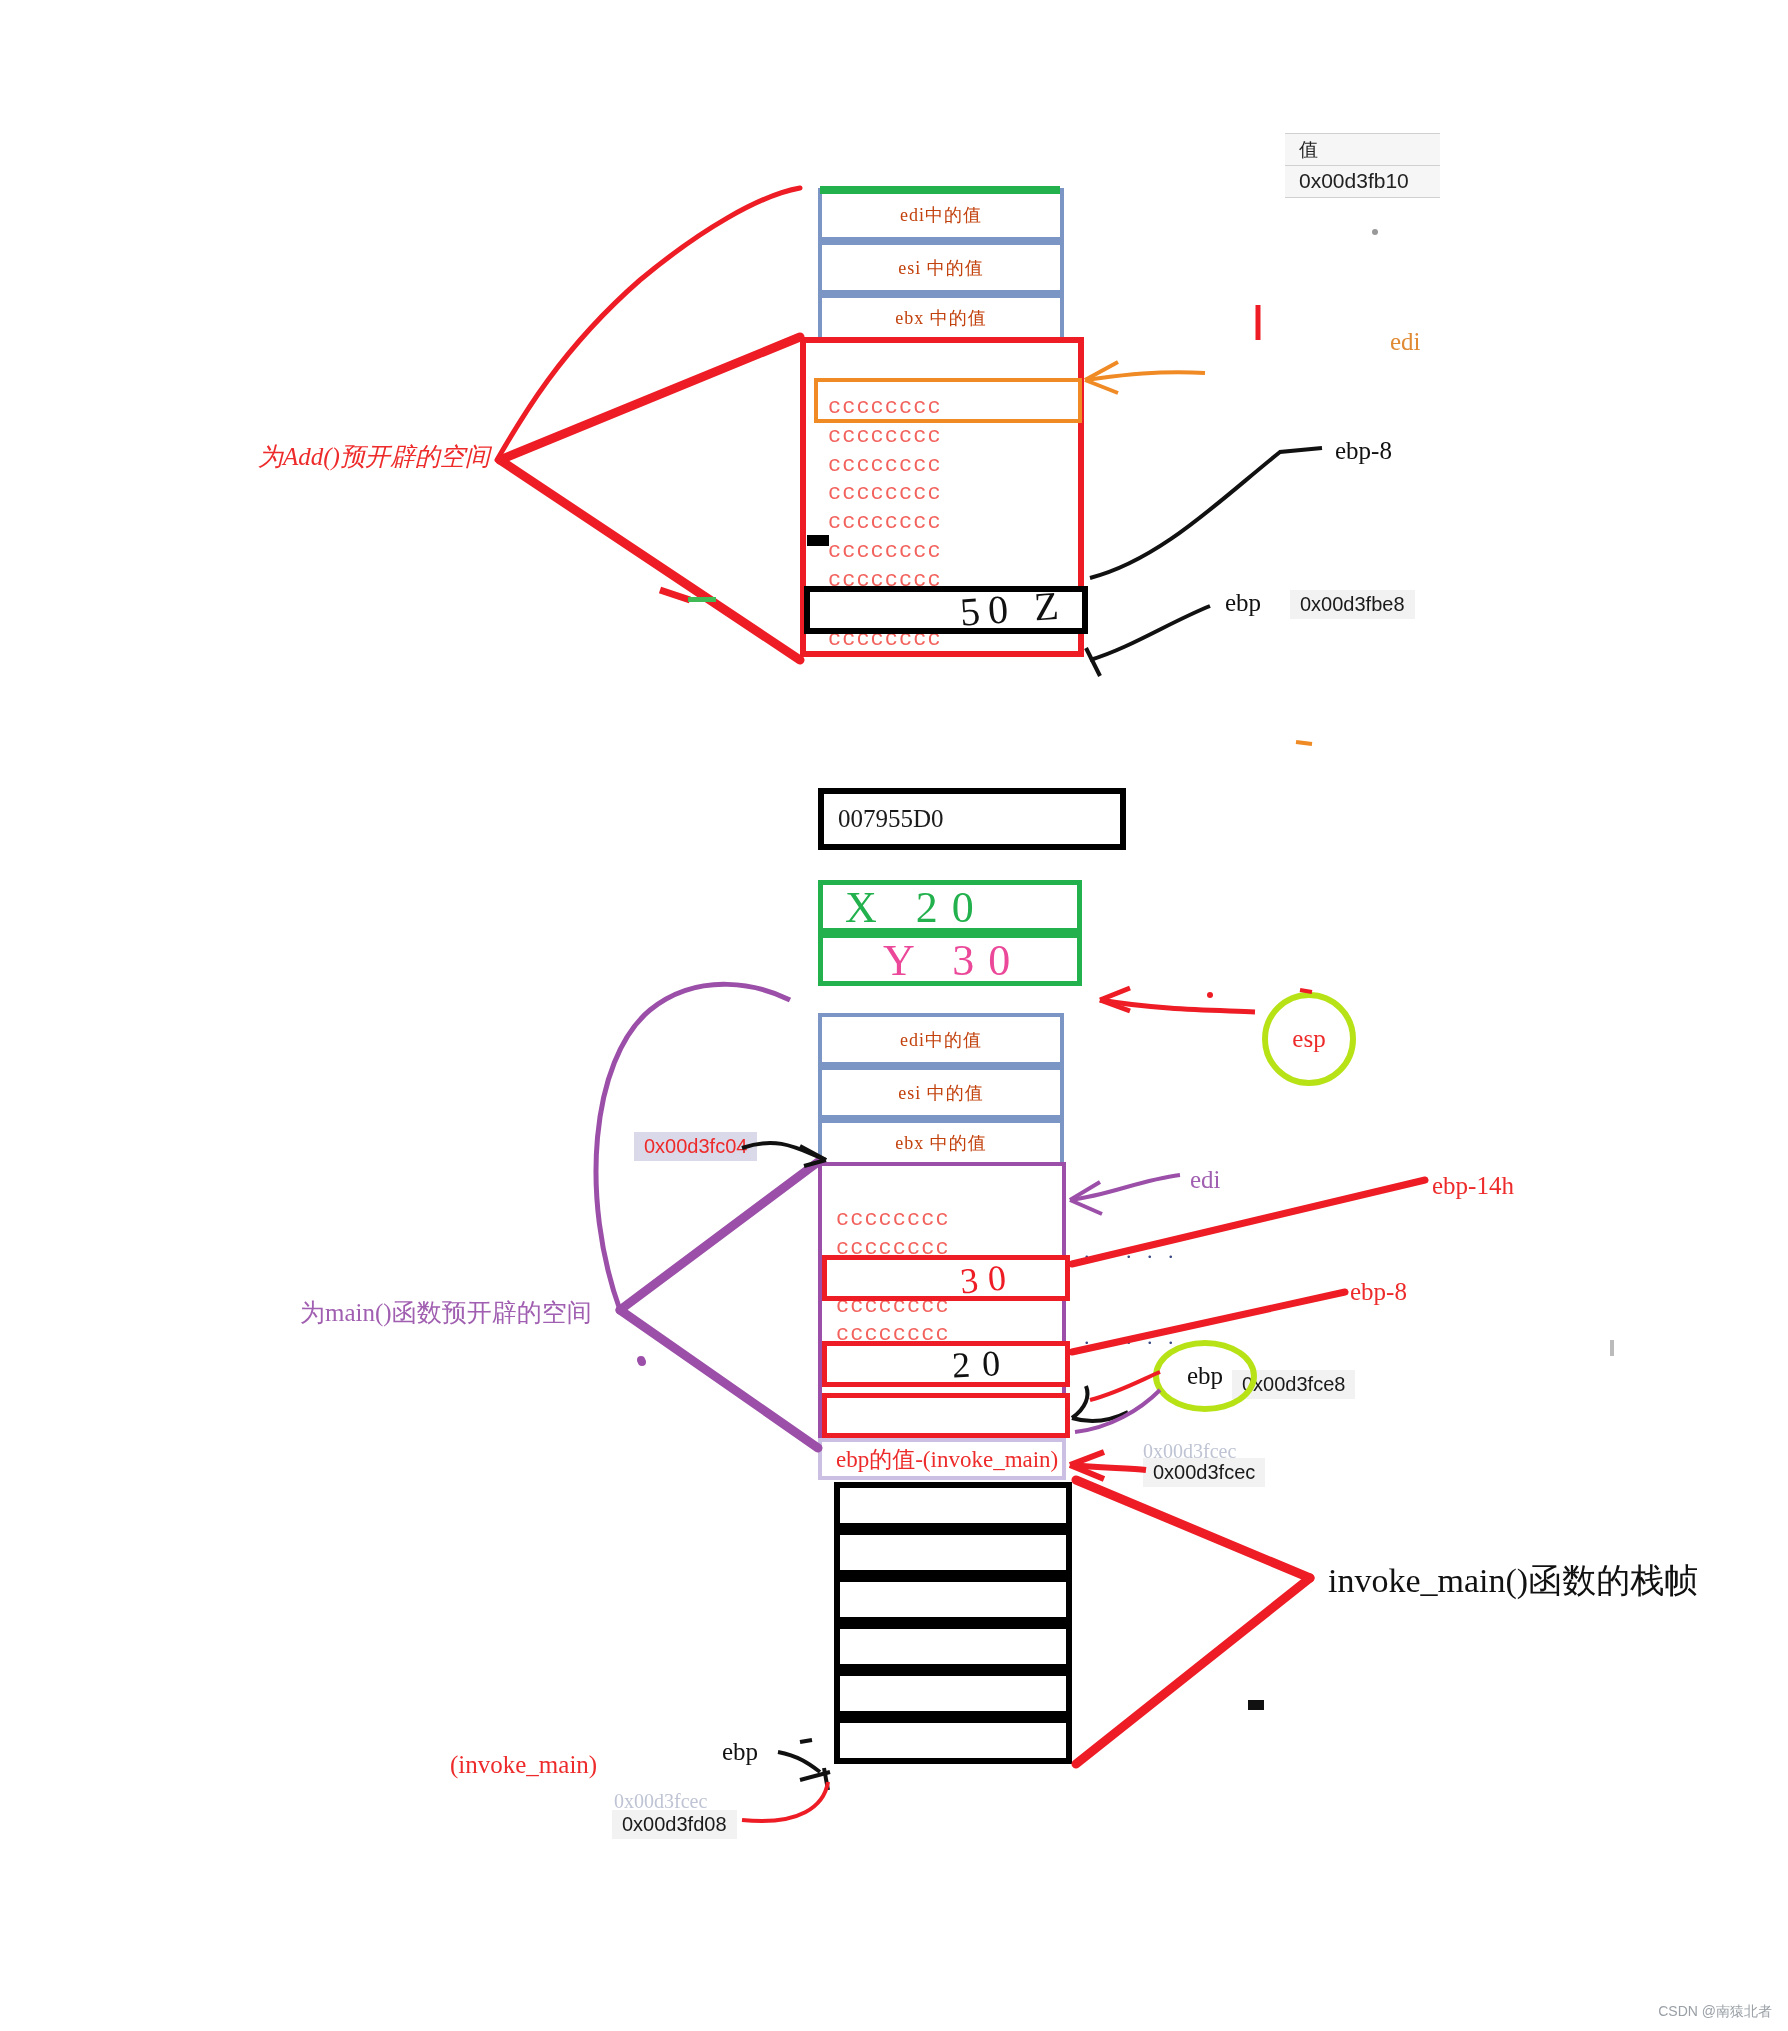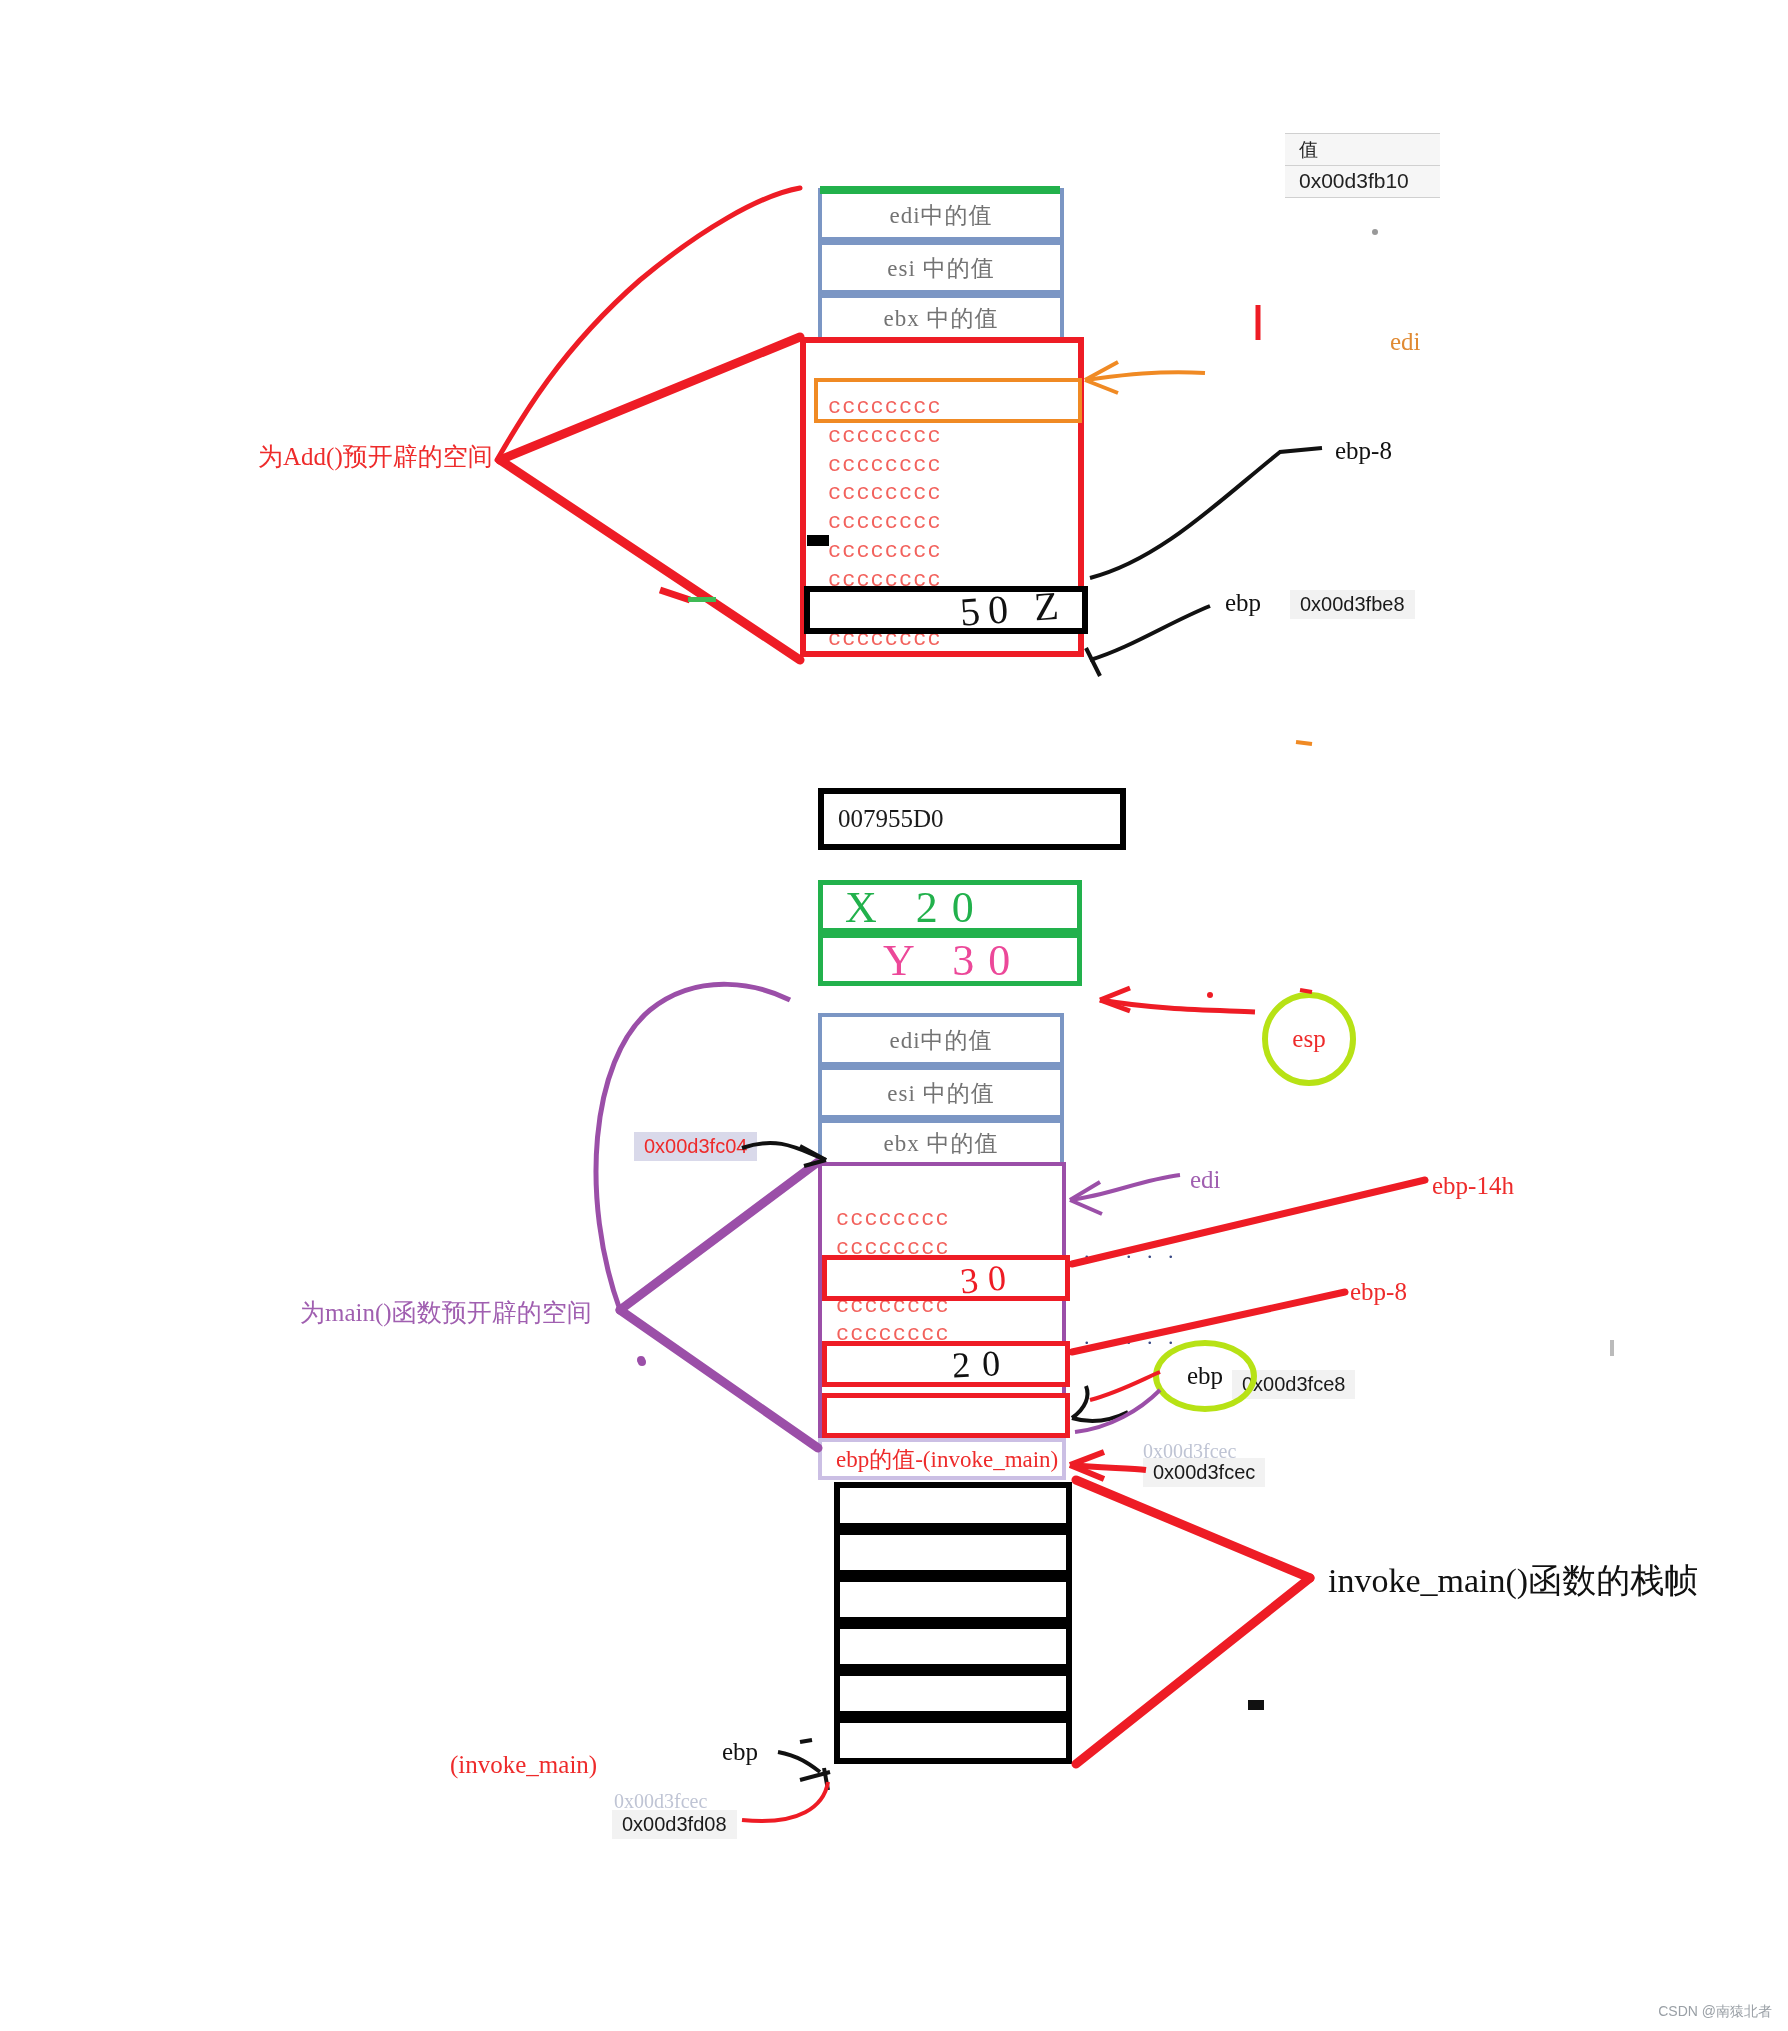--- a/index.html
+++ b/index.html
@@ -6,21 +6,21 @@
   body{font-family:"Liberation Serif",serif;}
   #stage{position:relative;width:1788px;height:2031px;background:#fff;overflow:hidden;}
   svg.overlay{position:absolute;left:0;top:0;width:1788px;height:2031px;pointer-events:none;}
 
   
   .cell{position:absolute;box-sizing:border-box;background:#fff;}
   .cell .txt{position:absolute;left:0;right:0;top:50%;transform:translateY(-50%);text-align:center;}
   .cell .txtl{position:absolute;left:14px;top:50%;transform:translateY(-50%);}
 
   .reg-cell{border:4px solid #7b96c4;}
-  .reg-cell .txt{color:#737373;font-size:23px;letter-spacing:1px;}
+  .reg-cell .txt{color:#c2410c;font-size:18px;letter-spacing:1px;}
 
   .cc-row{position:absolute;color:#f2615c;font-size:22px;letter-spacing:1px;font-family:Liberation Mono, monospace;}
   .dots{position:absolute;color:#3a4a86;font-size:22px;letter-spacing:5px;}
 
   .orangebox{border:4px solid #f08a24;}
   .blackbox{border:6px solid #000;}
   .bluebox{border:5px solid #1e9fe3;}
   .greenbox{border:5px solid #22b14c;}
   .purplebox{border:4px solid #9b4fa8;}
   .redbox{border:5px solid #ee1c25;}
@@ -126,21 +126,21 @@
     <div class="txtl" style="color:#ee2b2b;font-size:23px;">ebp的值-(invoke_main)</div>
   </div>
 
   <div class="cell blackbox" style="left:834px;top:1482px;width:238px;height:47px;"></div>
   <div class="cell blackbox" style="left:834px;top:1529px;width:238px;height:47px;"></div>
   <div class="cell blackbox" style="left:834px;top:1576px;width:238px;height:47px;"></div>
   <div class="cell blackbox" style="left:834px;top:1623px;width:238px;height:47px;"></div>
   <div class="cell blackbox" style="left:834px;top:1670px;width:238px;height:47px;"></div>
   <div class="cell blackbox" style="left:834px;top:1717px;width:238px;height:47px;"></div>
 
-  <div class="lbl lbl-red" style="left:258px;top:440px;">为Add()预开辟的空间</div>
+  <div class="lbl lbl-red" style="left:258px;top:440px;font-style:italic;">为Add()预开辟的空间</div>
   <div class="lbl lbl-purple" style="left:300px;top:1296px;">为main()函数预开辟的空间</div>
 
   <div class="lbl lbl-black" style="left:1335px;top:437px;">ebp-8</div>
   <div class="lbl lbl-black" style="left:1225px;top:589px;">ebp</div>
   <div class="addr-chip" style="left:1290px;top:590px;">0x00d3fbe8</div>
   <div class="lbl lbl-orange" style="left:1390px;top:328px;">edi</div>
 
   <div class="lbl lbl-purple" style="left:1190px;top:1166px;">edi</div>
   <div class="lbl lbl-red" style="left:1432px;top:1172px;">ebp-14h</div>
   <div class="lbl lbl-red" style="left:1350px;top:1278px;">ebp-8</div>

